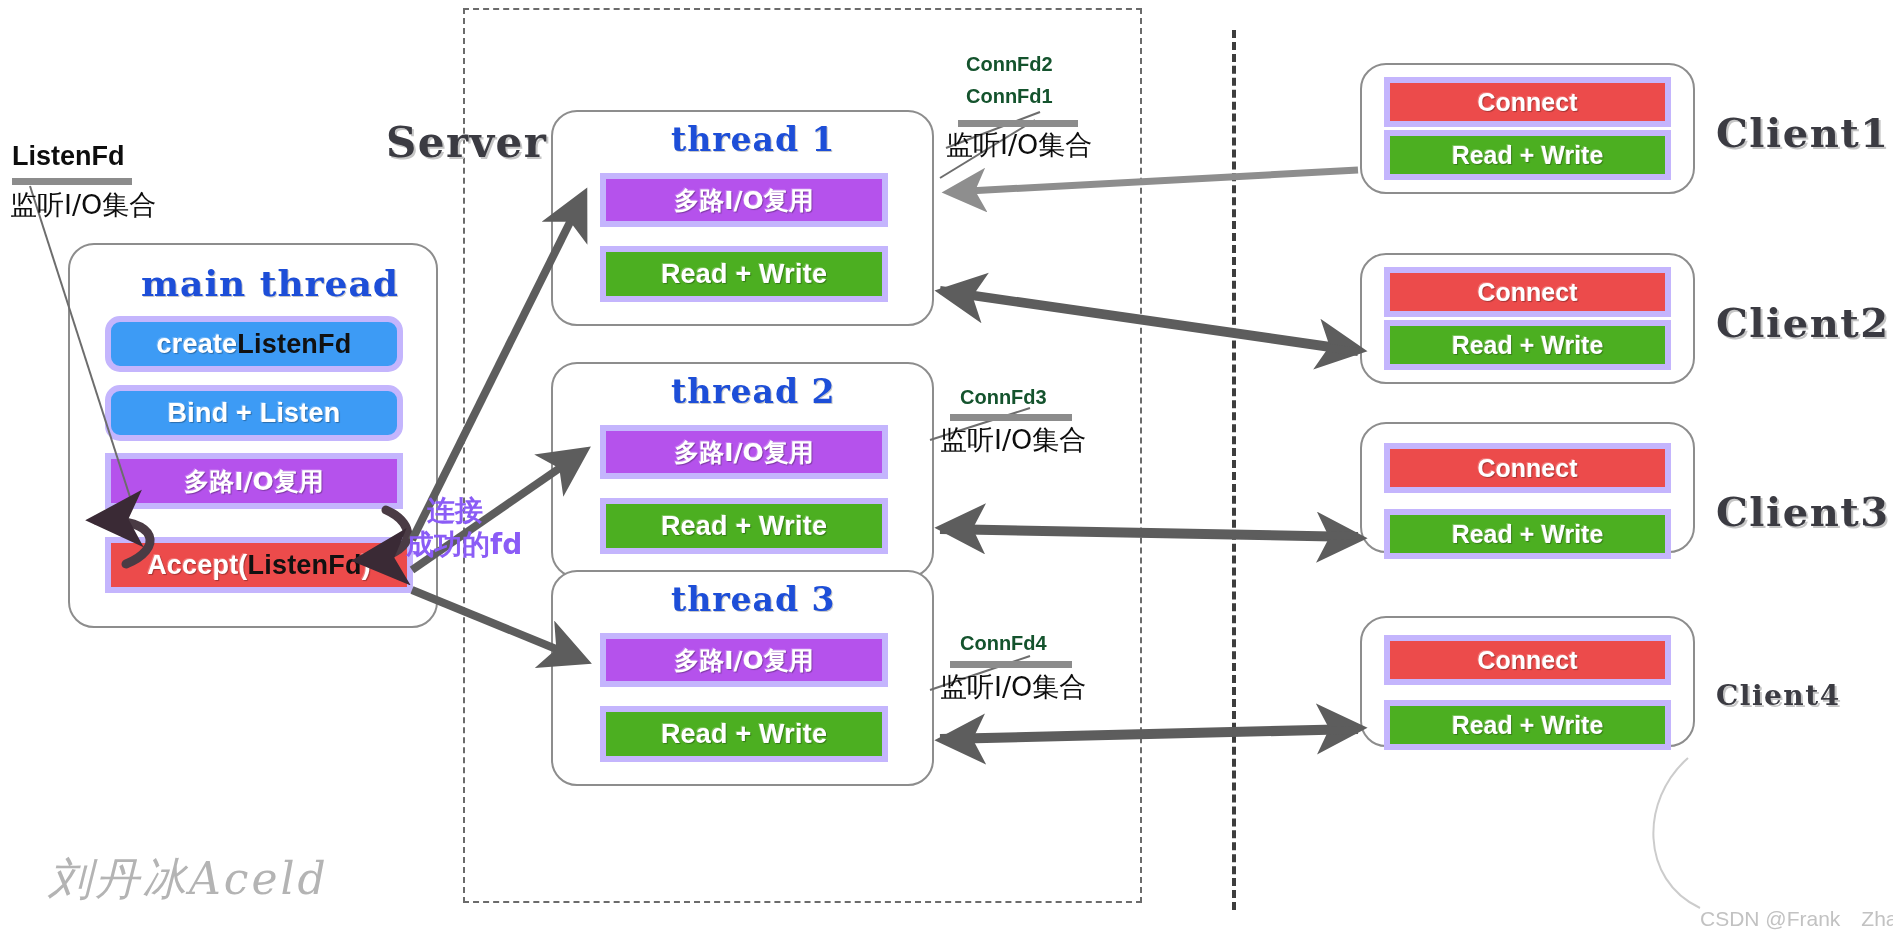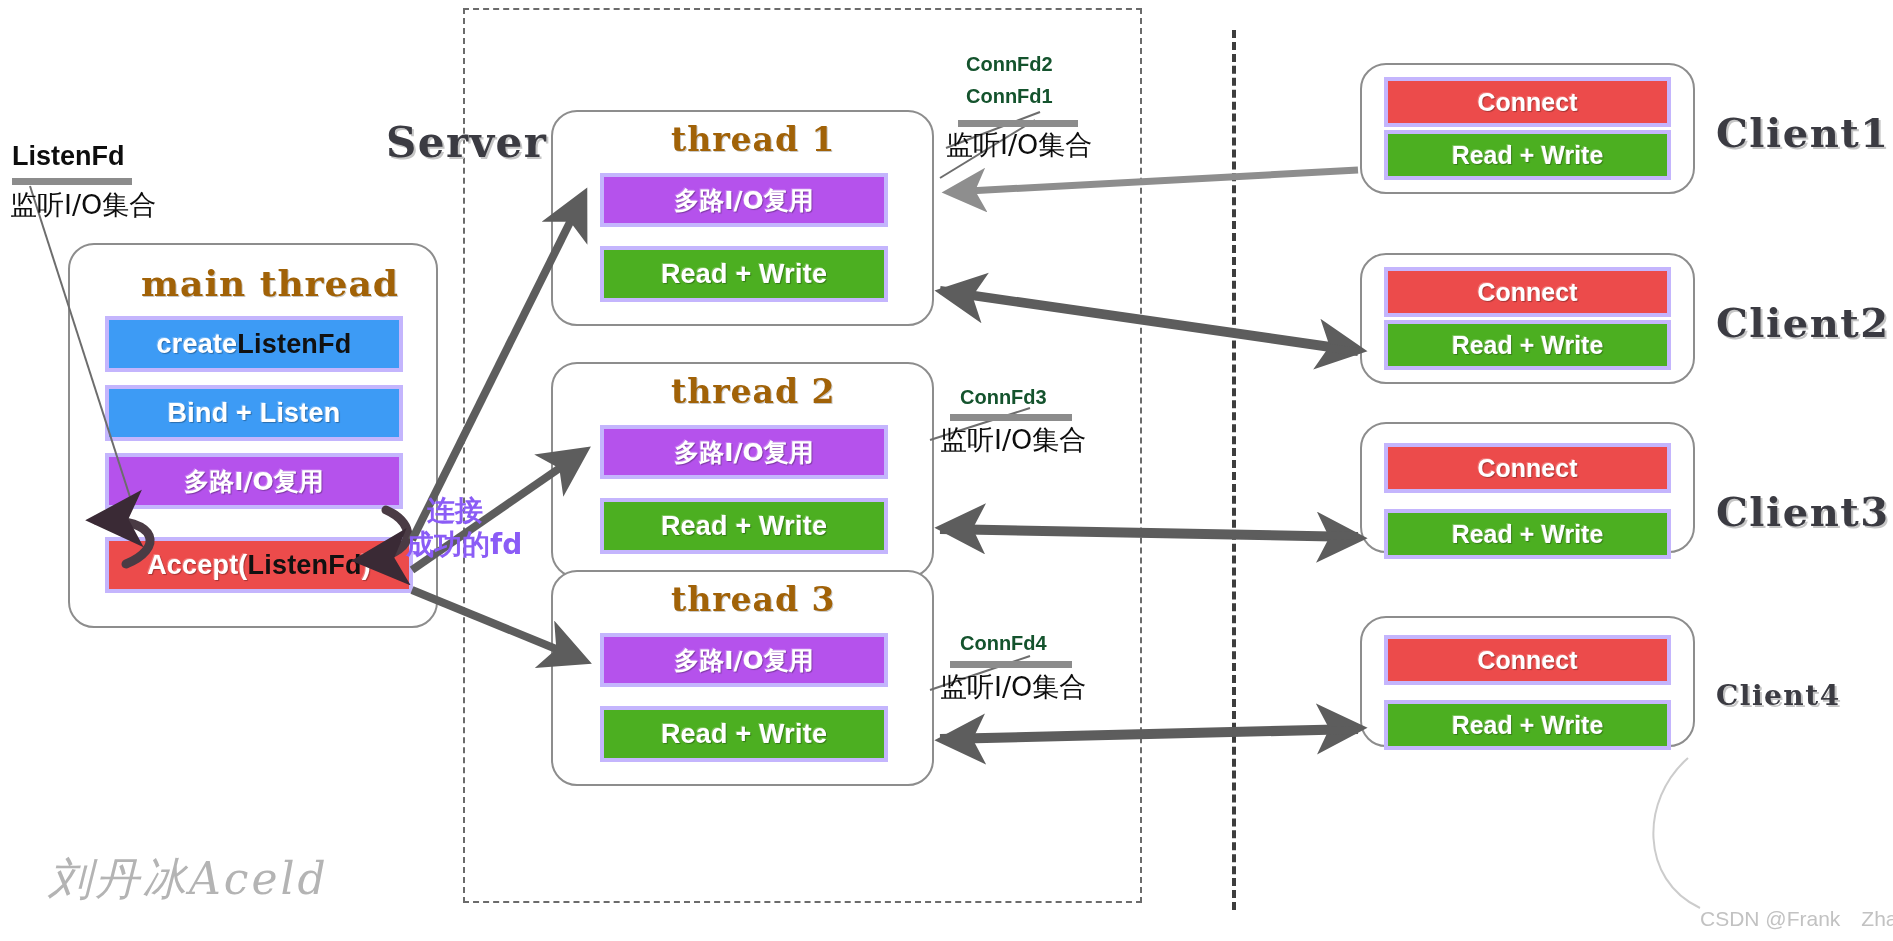--- a/index.html
+++ b/index.html
@@ -32,47 +32,47 @@
   .vdash{
     position:absolute;
     border-left:4px dashed #3d3d3d;
     z-index:1;
   }
 
   
   .bar{
     position:absolute;
     box-sizing:border-box;
-    border:4px solid #c4b5fd;
+    border:6px solid #c4b5fd;
     display:flex;align-items:center;justify-content:center;
     font-weight:bold;
     color:#ffffff;
     text-shadow:
       -1px -1px 0 rgba(255,255,255,.25),
        1px  1px 1px rgba(0,0,0,.30);
     z-index:4;
     white-space:nowrap;
   }
-  .bar.blue  {background:#3d9bf5;}
+  .bar.blue  {background:#3d9bf5;border-radius:15px;}
   .bar.purple{background:#b552ec;}
   .bar.green {background:#4caf21;}
   .bar.red   {background:#ec4b4b;}
 
   .bar .dark{color:#111111;text-shadow:none;}
   .bar .lite{color:#ffffff;}
 
   
   .t-en{font-size:27px;letter-spacing:.2px;}
   .t-cn{font-size:25px;font-family:"DejaVu Sans","Liberation Sans",sans-serif;}
   .t-en-sm{font-size:25px;}
 
   
   .h-orange{
     position:absolute;
-    color:#a16207;
+    color:#1d4ed8;
     font-weight:bold;
     font-size:33px;
     font-family:"DejaVu Serif",serif;
     letter-spacing:1px;
     text-shadow:1px 1px 0 #c9c9c9;
     z-index:4;
     white-space:nowrap;
   }
 
   

